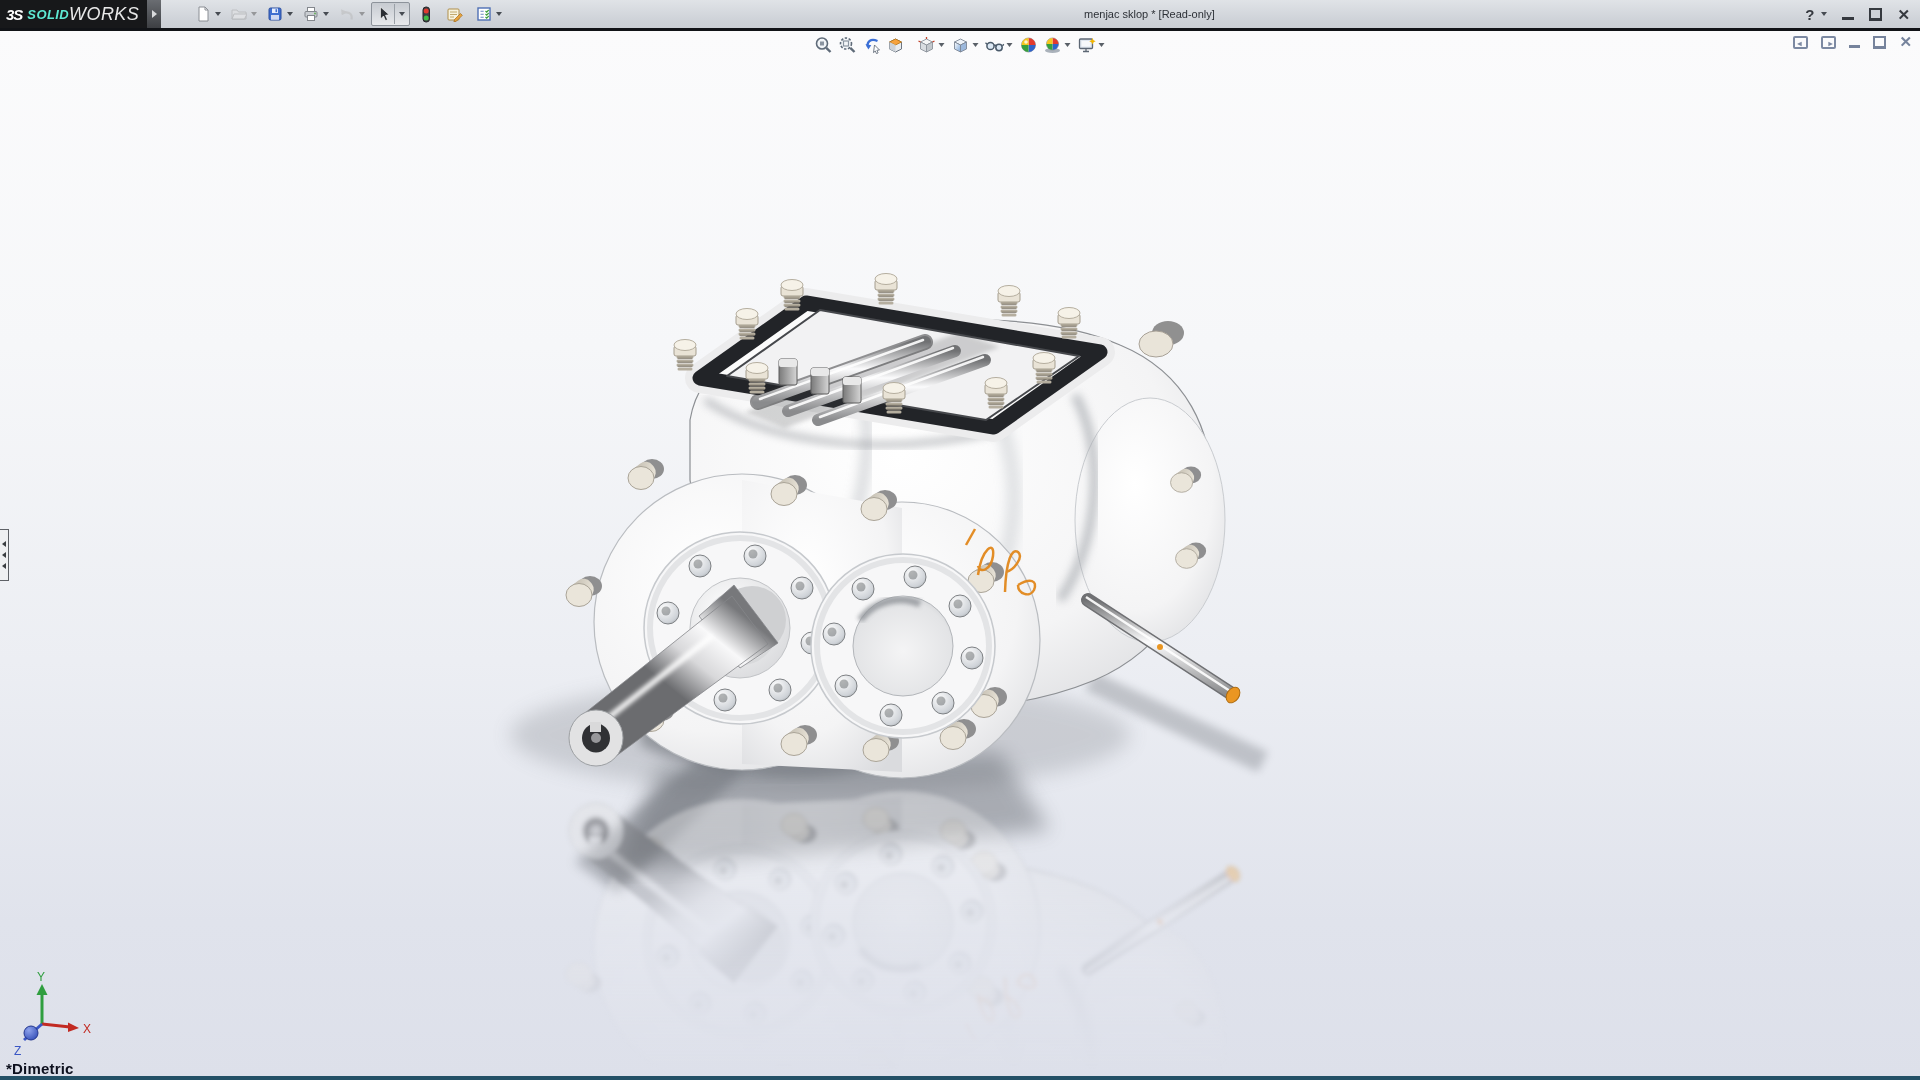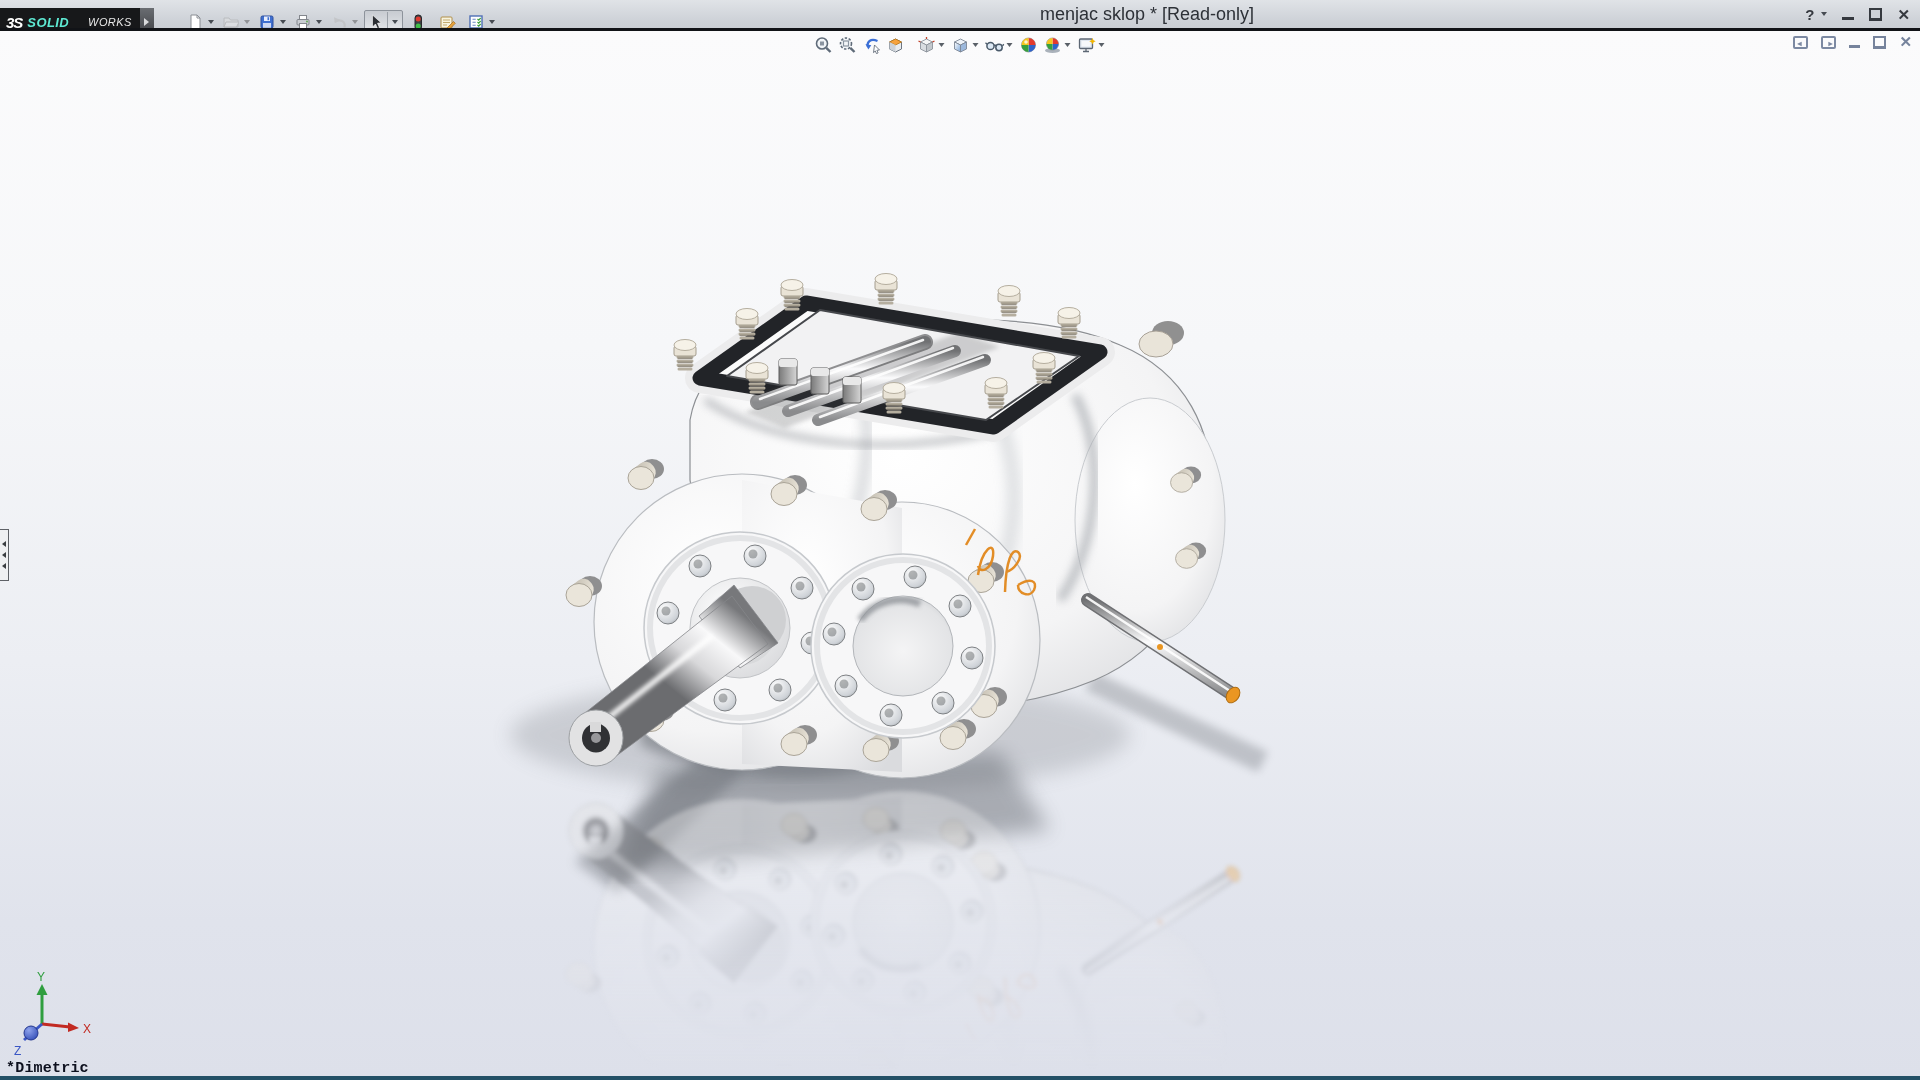--- a/index.html
+++ b/index.html
@@ -1,42 +1,42 @@
 <!DOCTYPE html>
 <html><head>
 <meta charset="utf-8">
 <style>
   * { margin:0; padding:0; box-sizing:border-box; }
   html,body { width:1920px; height:1080px; overflow:hidden; font-family:"Liberation Sans", sans-serif; }
   .app { position:relative; width:1920px; height:1080px; background:#e9eaec; }
 
   
   .titlebar { position:absolute; top:0; left:0; right:0; height:36px;
-    background:linear-gradient(#e0e3e7,#cdd1d7 60%,#c6cad0); display:flex; align-items:flex-end; }
+    background:linear-gradient(#e0e3e7,#cdd1d7 60%,#c6cad0); display:flex; align-items:flex-start; }
   .brand { height:28px; background:#17181a; display:flex; align-items:center; padding:0 8px 0 6px; }
   .brand-mark { font-style:italic; font-weight:bold; color:#fff; font-size:15px; margin-right:5px; letter-spacing:-1px; }
   .brand-solid { color:#5eead4; font-weight:bold; font-size:13px; font-style:italic; letter-spacing:.4px; }
-  .brand-works { color:#e8e8e8; font-weight:normal; font-size:11px; font-style:italic; letter-spacing:.4px;margin-left:19px; }
+  .brand-works { color:#e8e8e8; font-weight:normal; font-size:18px; font-style:italic; letter-spacing:.4px; }
   .brand-expand { width:14px; height:28px; background:linear-gradient(#6a6d72,#3d3f43); display:flex; align-items:center; justify-content:center; cursor:pointer; }
   .brand-expand i { width:0; height:0; border-top:4px solid transparent; border-bottom:4px solid transparent; border-left:5px solid #d9dadc; }
 
   .tb { display:flex; align-items:center; margin-left:30px; height:28px; }
   .tbtn { width:23px; height:23px; display:flex; align-items:center; justify-content:center; border-radius:2px; cursor:pointer; }
   .tbtn svg { display:block; }
   .tbtn.disabled, .car.disabled { opacity:.45; filter:grayscale(1); cursor:default; }
   .car { width:0; height:0; border-left:3.5px solid transparent; border-right:3.5px solid transparent; border-top:4px solid #464b52; margin:0 6px 0 1px; cursor:pointer; }
   .sel-wrap { display:flex; align-items:center; border:1px solid #8d939b; border-radius:2px;
     background:linear-gradient(#c7cbd1,#e7e9ec); height:24px; margin-right:4px; }
   .sel-wrap .tbtn { width:22px; }
   .sel-wrap .sep-v { width:1px; height:20px; background:#9aa0a7; }
   .sel-wrap .car { margin:0 4px; }
   .gap6 { width:6px; }
 
-  .win-title { position:absolute; left:1040px; top:0; height:28px; line-height:28px;
-    font-size:18px; color:#2d3137; }
+  .win-title { position:absolute; left:1084px; top:0; height:28px; line-height:28px;
+    font-size:11px; color:#2d3137; }
   .win-ctrls { position:absolute; right:10px; top:0; height:28px; display:flex; align-items:center; gap:15px; }
   .wc { color:#35393f; font-size:14px; font-weight:bold; cursor:pointer; line-height:1; display:flex; align-items:center; }
   .wc-help { font-size:15px; }
   .wc-car { width:0; height:0; border-left:3.5px solid transparent; border-right:3.5px solid transparent; border-top:4px solid #464b52; margin-left:-8px; }
   .wc-min { width:12px; height:3px; background:#35393f; margin-top:8px; }
   .wc-restore { position:relative; width:13px; height:11px; }
   .wc-restore:before { content:""; position:absolute; right:0; top:0; width:9px; height:8px; border:2px solid #35393f; }
   .wc-restore:after { content:""; position:absolute; left:0; bottom:0; width:9px; height:8px; border:2px solid #35393f; background:#cdd1d7; }
   .wc-close { font-size:15px; }
 
@@ -64,21 +64,21 @@
   .dc-restore:after { content:""; position:absolute; left:0; bottom:0; width:9px; height:8px; border:2px solid #76839c; background:#fbfbfc; }
   .dc-close { font-size:15px; font-weight:bold; color:#76839c; }
 
   
   .left-tab { position:absolute; left:0; top:498px; width:9px; height:52px; background:#eff0f2;
     border:1px solid #5e6166; border-left:none; display:flex; flex-direction:column; align-items:center;
     justify-content:center; gap:5px; cursor:pointer; }
   .left-tab i { width:0; height:0; border-top:3.5px solid transparent; border-bottom:3.5px solid transparent; border-right:4.5px solid #3a3d41; }
 
   
-  .view-label { position:absolute; left:6px; bottom:3px; font-size:15px; font-weight:bold; color:#0d101e; letter-spacing:.2px;font-family:Liberation Mono, monospace; }
+  .view-label { position:absolute; left:6px; bottom:3px; font-size:15px; font-weight:bold; color:#0d101e; letter-spacing:.2px; }
   .bottom-line { position:absolute; left:0; right:0; bottom:0; height:4px; background:#235066; }
 </style>
 </head>
 <body>
 
 <div class="app">
 
   <div class="titlebar">
     <div class="brand">
       <span class="brand-mark">3S</span>

